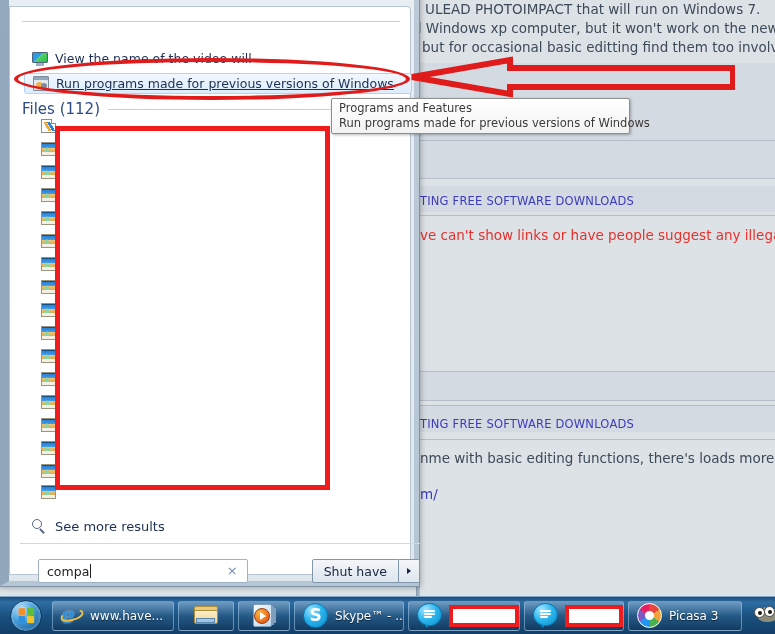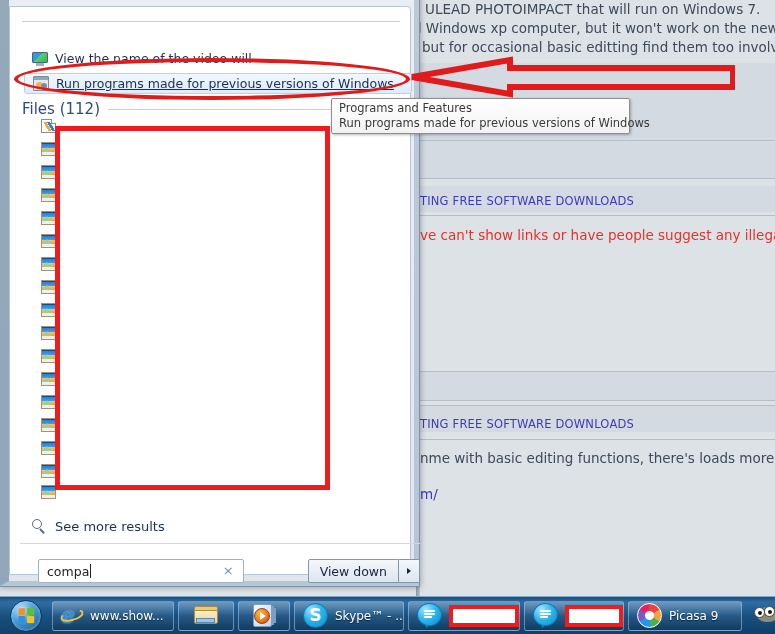--- a/index.html
+++ b/index.html
@@ -647,21 +647,21 @@
 
       <div id="menu-div"></div>
 
       <div id="searchrow">
         <div id="searchbox" title="Search programs and files">
           <span class="val">compa</span>
           <span class="caret"></span>
           <span class="clr">×</span>
         </div>
         <div id="shutdown">
-          <div class="main">View down</div>
+          <div class="main">Shut have</div>
           <div class="arrowbtn">
             <span class="tri"></span>
           </div>
         </div>
       </div>
 
     </div>
   </div>
 
   <div id="tooltip">
@@ -687,21 +687,21 @@
           <i></i>
           <i></i>
         </span>
     </div>
 
     <div class="tb-item" style="width:122px;">
       <span class="ic-ie">
         <span class="e">e</span>
           <span class="ring"></span>
       </span>
-      <span class="lbl">www.show...</span>
+      <span class="lbl">www.have...</span>
     </div>
 
     <div class="tb-item" style="width:56px;justify-content:center;">
       <span class="ic-folder">
         <span class="p1"></span>
           <span class="p2"></span>
           <span class="p3"></span>
         <span class="back"></span>
           <span class="front"></span>
           <span class="band"></span>
@@ -746,21 +746,21 @@
           <span class="l l3"></span>
       </span>
       <span class="tb-redact w2"></span>
     </div>
 
     <div class="tb-item" style="width:114px;">
       <span class="ic-picasa">
         <span class="p"></span>
           <span class="hole"></span>
       </span>
-      <span class="lbl">Picasa 9</span>
+      <span class="lbl">Picasa 3</span>
     </div>
 
     <div class="tb-item noborder" style="width:40px;justify-content:center;">
       <span class="ic-gimp">
         <span class="head"></span>
           <span class="eye1"></span>
           <span class="eye2"></span>
         <span class="pup1"></span>
           <span class="pup2"></span>
       </span>

